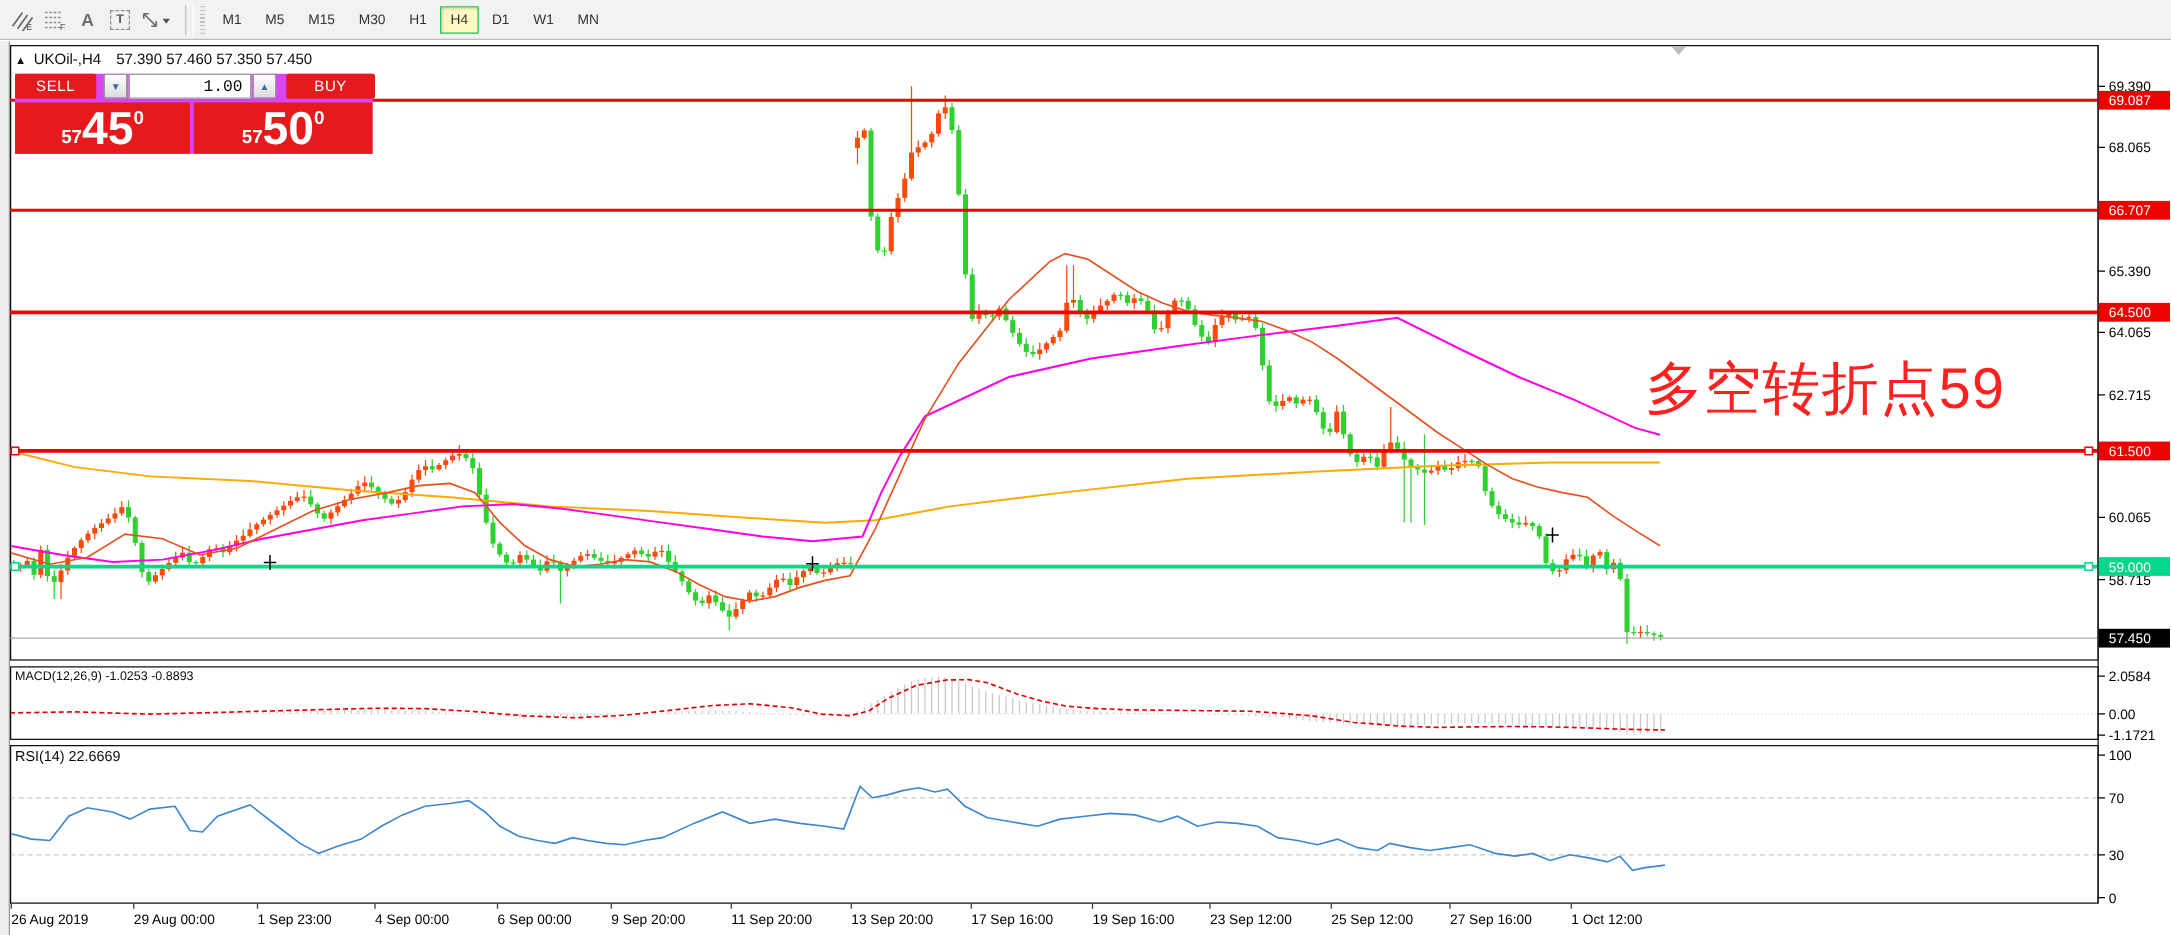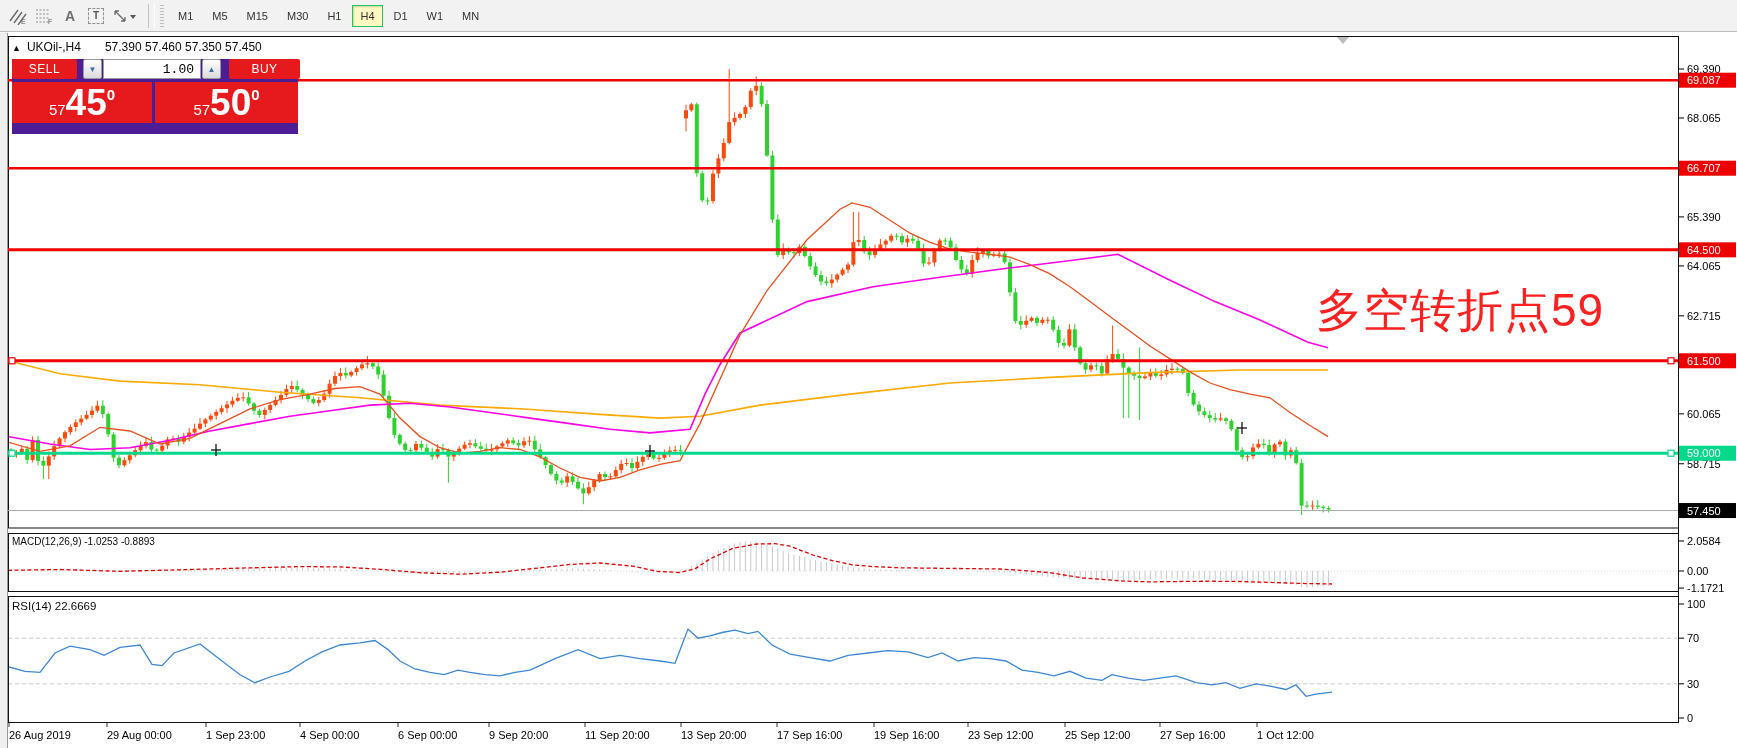--- a/index.html
+++ b/index.html
@@ -17,42 +17,42 @@
 .tfbtn{height:22px;padding:0 7px;display:flex;align-items:center;justify-content:center;
   font-size:11px;color:#333;margin-right:3px;border:1px solid transparent}
 .tfbtn.active{background:#fef9c3;border:1px solid #22c55e;box-shadow:inset 1px 1px 2px rgba(0,0,0,.18)}
 
 #chart-area{position:absolute;left:0;top:33px;width:1737px;height:715px;background:#fff}
 #cv{position:absolute;left:0;top:-33px;width:1737px;height:748px}
 #left-strip{position:absolute;left:0;top:0;width:8px;height:715px;background:#efefef;border-right:1px solid #999}
 
 #symbol-title{position:absolute;left:12px;top:7px;font-size:12px;color:#0b0b0b;z-index:5;white-space:nowrap}
 #symbol-title .arr{font-size:9px;margin-right:6px;color:#111}
-#symbol-title .ohlc{margin-left:24px}
+#symbol-title .ohlc{margin-left:12px}
 #macd-label{position:absolute;left:12px;top:503px;font-size:10px;color:#0b0b0b;z-index:5}
 #rsi-label{position:absolute;left:12px;top:567px;font-size:11.5px;color:#0b0b0b;z-index:5}
 #annotation{position:absolute;left:1316px;top:247px;font-size:46px;font-weight:normal;
   letter-spacing:1px;z-index:6;white-space:nowrap}
 
-#trade-panel{position:absolute;left:12px;top:26px;width:286px;height:75px;background:#4c1d95;z-index:10}
+#trade-panel{position:absolute;left:12px;top:26px;width:286px;height:64px;background:#d946ef;z-index:10}
 #trade-panel .btn{position:absolute;height:20px;background:#e6191c;color:#fff;font-size:12px;
   display:flex;align-items:center;justify-content:center;border-radius:2px;letter-spacing:.5px;cursor:pointer}
 #sell-btn{left:0;top:0;width:65px}
 #buy-btn{left:217px;top:0;width:71px}
 .spin-btn{position:absolute;top:0;width:19px;height:20px;background:linear-gradient(#fdfdfd,#dcdcdc);
   border:1px solid #9a9a9a;color:#3a6ea5;font-size:8px;display:flex;align-items:center;justify-content:center;cursor:pointer}
 #vol-down{left:71px;border-radius:2px}
 #vol-up{left:190px;border-radius:2px}
 #vol-field{position:absolute;left:91px;top:0;width:98px;height:20px;background:#fff;border:1px solid #9a9a9a;
   font-size:13px;color:#000;text-align:right;padding:0 6px;font-family:Liberation Mono, monospace}
 .pricebox{position:absolute;top:23px;height:41px;background:#e6191c;color:#fff;display:flex;
   align-items:center;justify-content:center;cursor:pointer}
 #sell-box{left:0;width:140px}
 #buy-box{left:143px;width:143px}
-.pricebox .small{font-size:15px;font-weight:normal;align-self:flex-end;margin-bottom:5px}
+.pricebox .small{font-size:15px;font-weight:bold;align-self:flex-end;margin-bottom:5px}
 .pricebox .big{font-size:37px;font-weight:bold;line-height:38px;margin:0 0}
 .pricebox .sup{font-size:15px;font-weight:bold;align-self:flex-start;margin-top:4px}
 </style>
 </head>
 <body>
 
 <div id="app">
 
   <div id="toolbar">
     <div class="tbtn">

